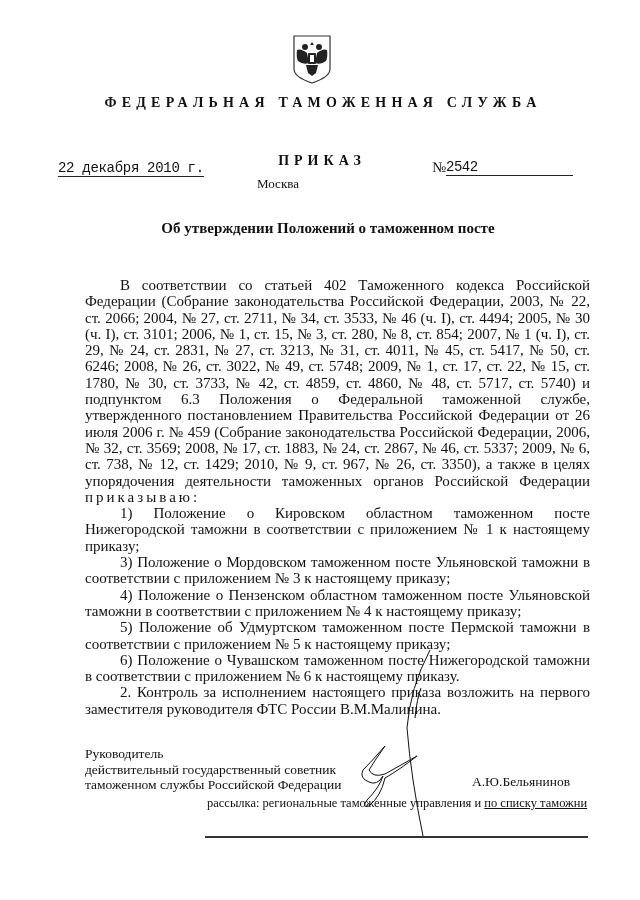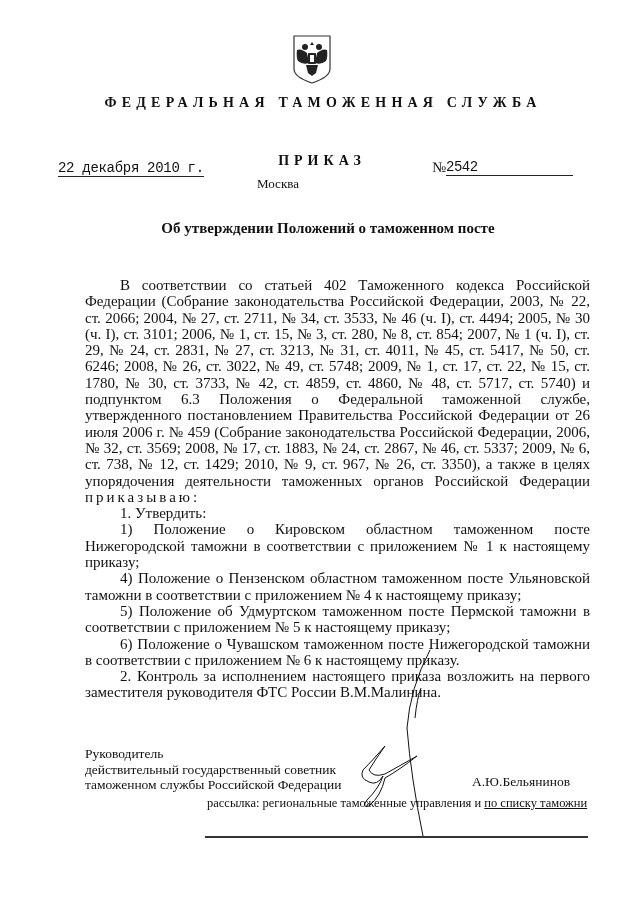--- a/index.html
+++ b/index.html
@@ -68,22 +68,22 @@
 
 <div class="abs date">22 декабря 2010 г.</div>
 <div class="abs num-label">№</div>
 <div class="abs num-value">2542</div>
 <div class="abs city">Москва</div>
 
 <div class="abs subject">Об утверждении Положений о таможенном посте</div>
 
 <div class="abs body-text">
   <p><span>В соответствии со статьей 402 Таможенного кодекса Российской Федерации (Собрание законодательства Российской Федерации, 2003, № 22, ст. 2066; 2004, № 27, ст. 2711, № 34, ст. 3533, № 46 (ч. I), ст. 4494; 2005, № 30 (ч. I), ст. 3101; 2006, № 1, ст. 15, № 3, ст. 280, № 8, ст. 854; 2007, № 1 (ч. I), ст. 29, № 24, ст. 2831, № 27, ст. 3213, № 31, ст. 4011, № 45, ст. 5417, № 50, ст. 6246; 2008, № 26, ст. 3022, № 49, ст. 5748; 2009, № 1, ст. 17, ст. 22, № 15, ст. 1780, № 30, ст. 3733, № 42, ст. 4859, ст. 4860, № 48, ст. 5717, ст. 5740) и подпунктом 6.3 Положения о Федеральной таможенной службе, утвержденного постановлением Правительства Российской Федерации от 26 июля 2006 г. № 459 (Собрание законодательства Российской Федерации, 2006, № 32, ст. 3569; 2008, № 17, ст. 1883, № 24, ст. 2867, № 46, ст. 5337; 2009, № 6, ст. 738, № 12, ст. 1429; 2010, № 9, ст. 967, № 26, ст. 3350), а также в целях упорядочения деятельности таможенных органов Российской Федерации </span><span class="spaced">приказываю:</span></p>
-  <p>1. Утвердить:</p>
   <p>1) Положение о Кировском областном таможенном посте Нижегородской таможни в соответствии с приложением № 1 к настоящему приказу;</p>
+  <p>3) Положение о Мордовском таможенном посте Ульяновской таможни в соответствии с приложением № 3 к настоящему приказу;</p>
   <p>4) Положение о Пензенском областном таможенном посте Ульяновской таможни в соответствии с приложением № 4 к настоящему приказу;</p>
   <p>5) Положение об Удмуртском таможенном посте Пермской таможни в соответствии с приложением № 5 к настоящему приказу;</p>
   <p>6) Положение о Чувашском таможенном посте Нижегородской таможни в соответствии с приложением № 6 к настоящему приказу.</p>
   <p>2. Контроль за исполнением настоящего приказа возложить на первого заместителя руководителя ФТС России В.М.Малинина.</p>
 </div>
 
 <div class="abs sig-block">
   <div>Руководитель</div>
   <div>действительный государственный советник</div>
   <div>таможенном службы Российской Федерации</div>

